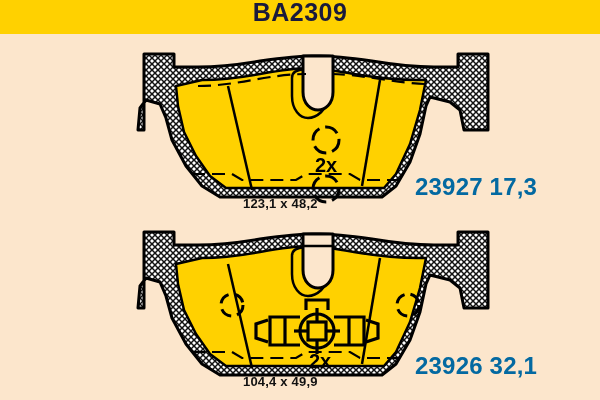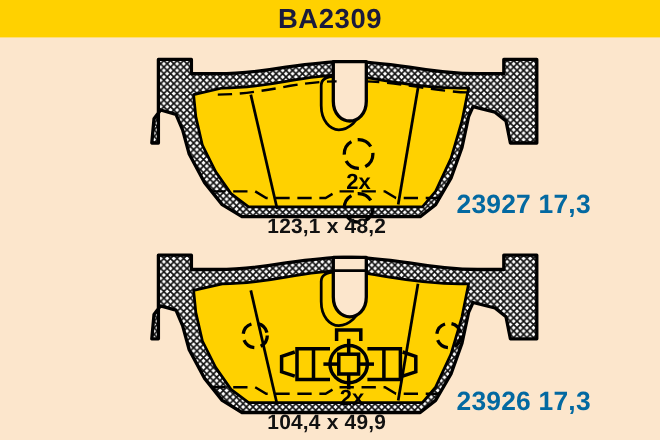--- a/index.html
+++ b/index.html
@@ -7,33 +7,33 @@
     width:600px;height:400px;overflow:hidden;
     background:#fce6cc;
     font-family:"Liberation Sans", sans-serif;
     position:relative;
   }
   #page{position:relative;width:600px;height:400px;background:#fce6cc;}
 
   .header-bar{
     position:absolute;left:0;top:0;width:600px;height:34px;
     background:#ffd100;
-    display:flex;align-items:center;justify-content:center;
+    display:flex;justify-content:center;
   }
   .header-title{
     font-size:25px;font-weight:bold;color:#1a1a3c;
     letter-spacing:0.5px;line-height:1;
   }
 
   .canvas{position:absolute;left:0;top:34px;width:600px;height:366px;padding-left:20px;}
   svg.drawing{display:block;width:600px;height:366px;}
 
   .dim-label{
     position:absolute;
-    font-size:19px;font-weight:bold;color:#111;
+    font-size:13px;font-weight:bold;color:#111;
     letter-spacing:0.2px;white-space:nowrap;text-align:right;
   }
   .part-label{
     position:absolute;
     font-size:24px;font-weight:bold;color:#0369a1;
     letter-spacing:0.2px;white-space:nowrap;
   }
   #dim1{left:243px;top:196px;}
   #part1{left:415px;top:173px;}
   #dim2{left:243px;top:374px;}
@@ -237,15 +237,15 @@
 
         <text x="300" y="334" text-anchor="middle" font-family="Liberation Sans, sans-serif" font-size="20" font-weight="bold" fill="#000000">2x</text>
       </g>
     </svg>
   </div>
 
   <div class="dim-label" id="dim1">123,1 x 48,2</div>
   <div class="part-label" id="part1">23927 17,3</div>
 
   <div class="dim-label" id="dim2">104,4 x 49,9</div>
-  <div class="part-label" id="part2">23926 17,3</div>
+  <div class="part-label" id="part2">23926 32,1</div>
 
 </div>
 
 </body></html>

